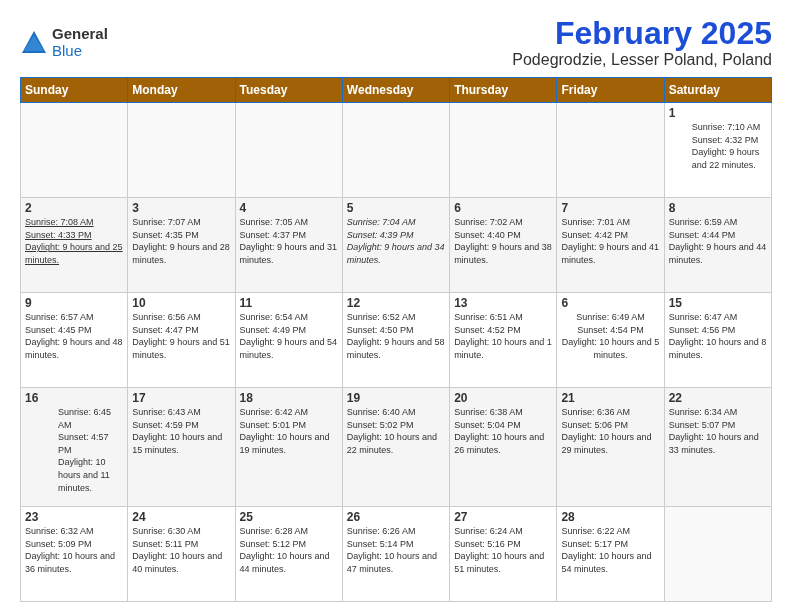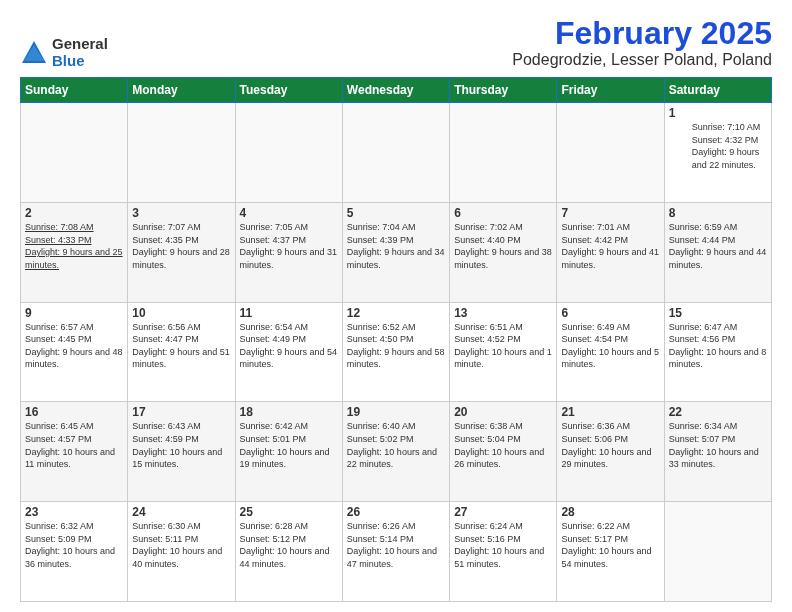--- a/index.html
+++ b/index.html
@@ -13,41 +13,41 @@
     .page {
       width: 792px;
       height: 612px;
       padding: 16px 20px 10px 20px;
       display: flex;
       flex-direction: column;
     }
     .header {
       display: flex;
       justify-content: space-between;
-      align-items: flex-end;
+      align-items: center;
       margin-bottom: 8px;
     }
     .logo {
       display: flex;
       align-items: center;
       gap: 4px;
     }
     .logo-text {
       display: flex;
       flex-direction: column;
       line-height: 1.1;
     }
     .logo-general {
       font-size: 15px;
       font-weight: bold;
       color: #333;
     }
     .logo-blue {
       font-size: 15px;
-      font-weight: bold;
+      font-weight: normal;
       color: #1a6fc4;
     }
     .logo-icon {
       width: 28px;
       height: 28px;
     }
     .title-block {
       text-align: right;
     }
     .month-title {
@@ -98,21 +98,21 @@
       line-height: 1.4;
       color: #333;
     }
     tr:nth-child(even) td {
       background: #f5f5f5;
     }
     tr:nth-child(odd) td {
       background: #fff;
     }
     .calendar thead tr th {
-      background: #15803d;
+      background: #a16207;
     }
   </style>
 </head>
 <body>
 
 <div class="page">
   <div class="header">
     <div class="logo">
       <svg class="logo-icon" viewBox="0 0 28 28">
         <polygon points="14,2 26,24 2,24" fill="#1a6fc4"></polygon>
@@ -170,21 +170,21 @@
 Daylight: 9 hours and 28 minutes.</div>
           </td>
           <td>
             <span class="day-num">4</span>
             <div class="day-info" style="white-space: pre-line;">Sunrise: 7:05 AM
 Sunset: 4:37 PM
 Daylight: 9 hours and 31 minutes.</div>
           </td>
           <td>
             <span class="day-num">5</span>
-            <div class="day-info" style="white-space: pre-line;">Sunrise: 7:04 AM
+            <div class="day-info" style="white-space: pre-line; font-style: italic;">Sunrise: 7:04 AM
 Sunset: 4:39 PM
 Daylight: 9 hours and 34 minutes.</div>
           </td>
           <td>
             <span class="day-num">6</span>
             <div class="day-info" style="white-space: pre-line;">Sunrise: 7:02 AM
 Sunset: 4:40 PM
 Daylight: 9 hours and 38 minutes.</div>
           </td>
           <td>
@@ -226,35 +226,35 @@
 Daylight: 9 hours and 58 minutes.</div>
           </td>
           <td>
             <span class="day-num">13</span>
             <div class="day-info" style="white-space: pre-line;">Sunrise: 6:51 AM
 Sunset: 4:52 PM
 Daylight: 10 hours and 1 minute.</div>
           </td>
           <td>
             <span class="day-num">6</span>
-            <div class="day-info" style="white-space: pre-line;">Sunrise: 6:49 AM
+            <div class="day-info" style="white-space: pre-line; text-align: center;">Sunrise: 6:49 AM
 Sunset: 4:54 PM
 Daylight: 10 hours and 5 minutes.</div>
           </td>
           <td>
             <span class="day-num">15</span>
             <div class="day-info" style="white-space: pre-line;">Sunrise: 6:47 AM
 Sunset: 4:56 PM
 Daylight: 10 hours and 8 minutes.</div>
           </td>
         </tr>
         <tr>
           <td>
             <span class="day-num">16</span>
-            <div class="day-info" style="white-space: pre-line;">Sunrise: 6:45 AM
+            <div class="day-info" style="white-space: pre-line; margin-left: 33px;">Sunrise: 6:45 AM
 Sunset: 4:57 PM
 Daylight: 10 hours and 11 minutes.</div>
           </td>
           <td>
             <span class="day-num">17</span>
             <div class="day-info" style="white-space: pre-line;">Sunrise: 6:43 AM
 Sunset: 4:59 PM
 Daylight: 10 hours and 15 minutes.</div>
           </td>
           <td>

